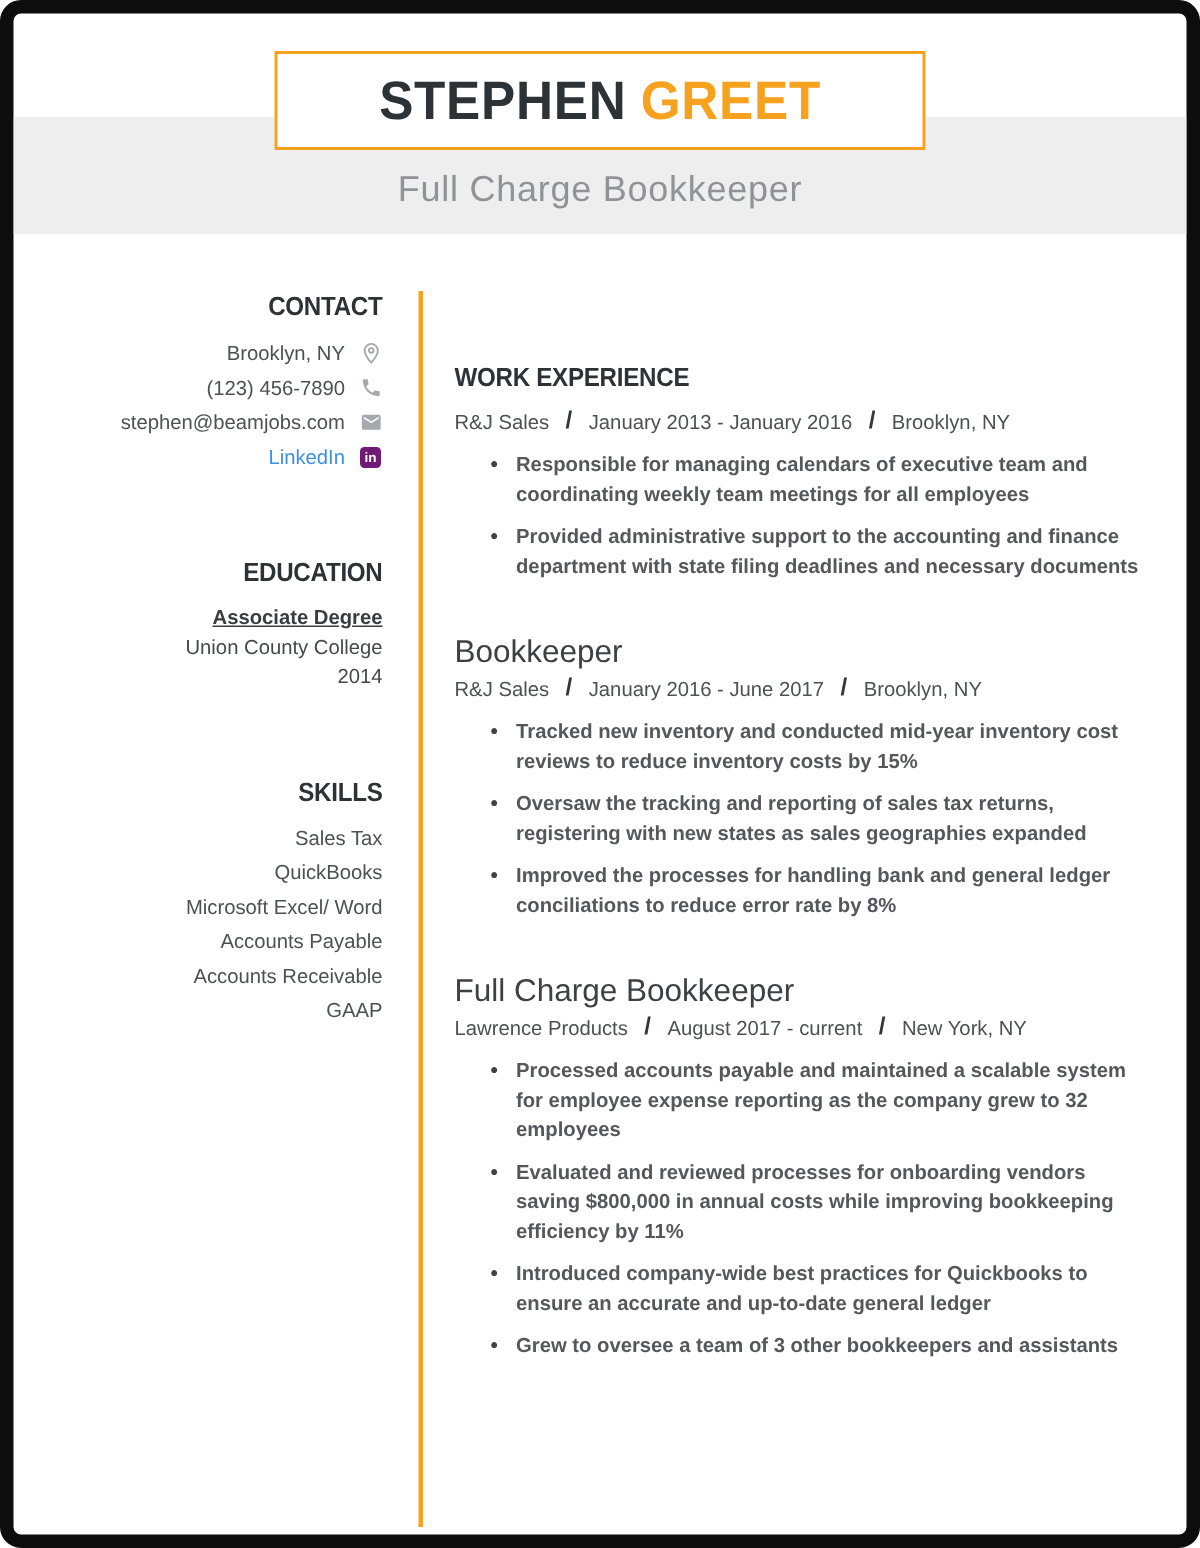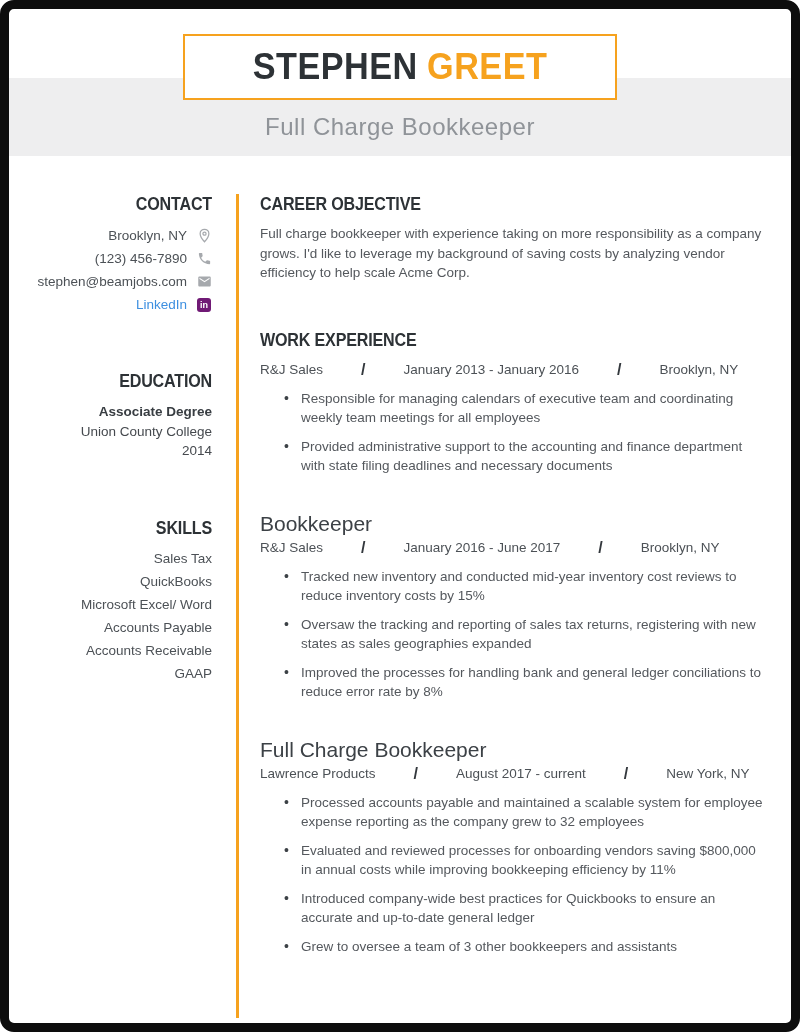--- a/index.html
+++ b/index.html
@@ -28,21 +28,21 @@
   .name-last { color: #f6a21e; margin-left: 10px; }
   .subtitle {
     position: absolute; top: 104px; left: 0; right: 0; z-index: 2;
     text-align: center; font-size: 24px; font-weight: normal;
     color: #8f9398; letter-spacing: 0.5px;
   }
 
   
   .columns { display: flex; margin-top: 38px; height: 824px; box-sizing: border-box; }
   .sidebar {
-    width: 230px; flex-shrink: 0; box-sizing: border-box;
+    width: 273px; flex-shrink: 0; box-sizing: border-box;
     border-right: 3px solid #f6a21e; padding: 0 24px 0 10px; text-align: right;
   }
   .main { flex: 1; box-sizing: border-box; padding: 0 26px 0 21px; }
 
   .side-title, .main-title {
     margin: 0; font-size: 17.5px; font-weight: bold; color: #2d3236;
     letter-spacing: -0.2px;
   }
   .side-title { transform: scaleX(0.92); transform-origin: right center; }
   .main-title { transform: scaleX(0.92); transform-origin: left center; }
@@ -57,35 +57,35 @@
   .c-row .icon { width: 16px; height: 16px; margin-left: 9px; display: inline-flex; align-items: center; justify-content: center; }
   .c-row .icon svg { width: 15px; height: 15px; fill: #a6a9ad; }
   .c-label.link { color: #3d8fe0; }
   .li-badge {
     width: 14px; height: 14px; border-radius: 3px; background: #701a75;
     color: #ffffff; font-size: 9px; font-weight: bold; line-height: 14px;
     text-align: center; display: inline-block;
   }
 
   .edu-block { margin-top: 10px; font-size: 13.5px; line-height: 19.5px; color: #45494e; }
-  .edu-block .bold { font-weight: bold; color: #383d42; }
+  .edu-block .bold { font-weight: bold; color: #383d42; text-decoration: underline; }
 
   .skills-list { margin-top: 8px; }
   .skill { height: 23px; line-height: 23px; font-size: 13.5px; color: #4c5156; }
 
   .objective { margin: 9px 0 0 0; font-size: 13.5px; line-height: 19.5px; color: #54585d; }
   .main-title.we { margin-top: 47px; }
 
   .job { margin-top: 36px; }
   .job.first { margin-top: 10px; }
   .job-title { margin: 0; font-size: 21px; font-weight: normal; color: #3c4146; }
-  .job-meta { margin-top: 3px; font-size: 13.5px; color: #4c5156; display: flex; align-items: center; gap: 27px; }
+  .job-meta { margin-top: 3px; font-size: 13.5px; color: #4c5156; display: flex; align-items: center; }
   .slash { margin: 0 11px; font-size: 16px; font-weight: bold; color: #33383d; }
 
-  .bullets { margin: 10px 0 0 24px; padding: 0; list-style: none; }
+  .bullets { margin: 10px 0 0 24px; padding: 0; list-style: none; font-weight: bold; }
   .bullets li {
     position: relative; padding-left: 17px; margin-bottom: 9px;
     font-size: 13.5px; line-height: 19.5px; color: #54585d;
   }
   .bullets li::before { content: "\2022"; position: absolute; left: 0; top: 0; font-size: 14px; color: #3c4146; }
 </style>
 </head>
 <body>
 
 <div class="page">
@@ -157,24 +157,20 @@
             <div class="skill">Accounts Payable</div>
 
             <div class="skill">Accounts Receivable</div>
 
             <div class="skill">GAAP</div>
           </div>
       </aside>
 
       <main class="main">
 
-        <section>
-          <h2 class="main-title">CAREER OBJECTIVE</h2>
-          <p class="objective">Full charge bookkeeper with experience taking on more responsibility as a company grows. I'd like to leverage my background of saving costs by analyzing vendor efficiency to help scale Acme Corp.</p>
-        </section>
 
         <section>
           <h2 class="main-title we">WORK EXPERIENCE</h2>
 
           <article class="job first">
             <div class="job-meta">
               <span>R&amp;J Sales</span>
               <span class="slash">/</span>
               <span>January 2013 - January 2016</span>
               <span class="slash">/</span>

